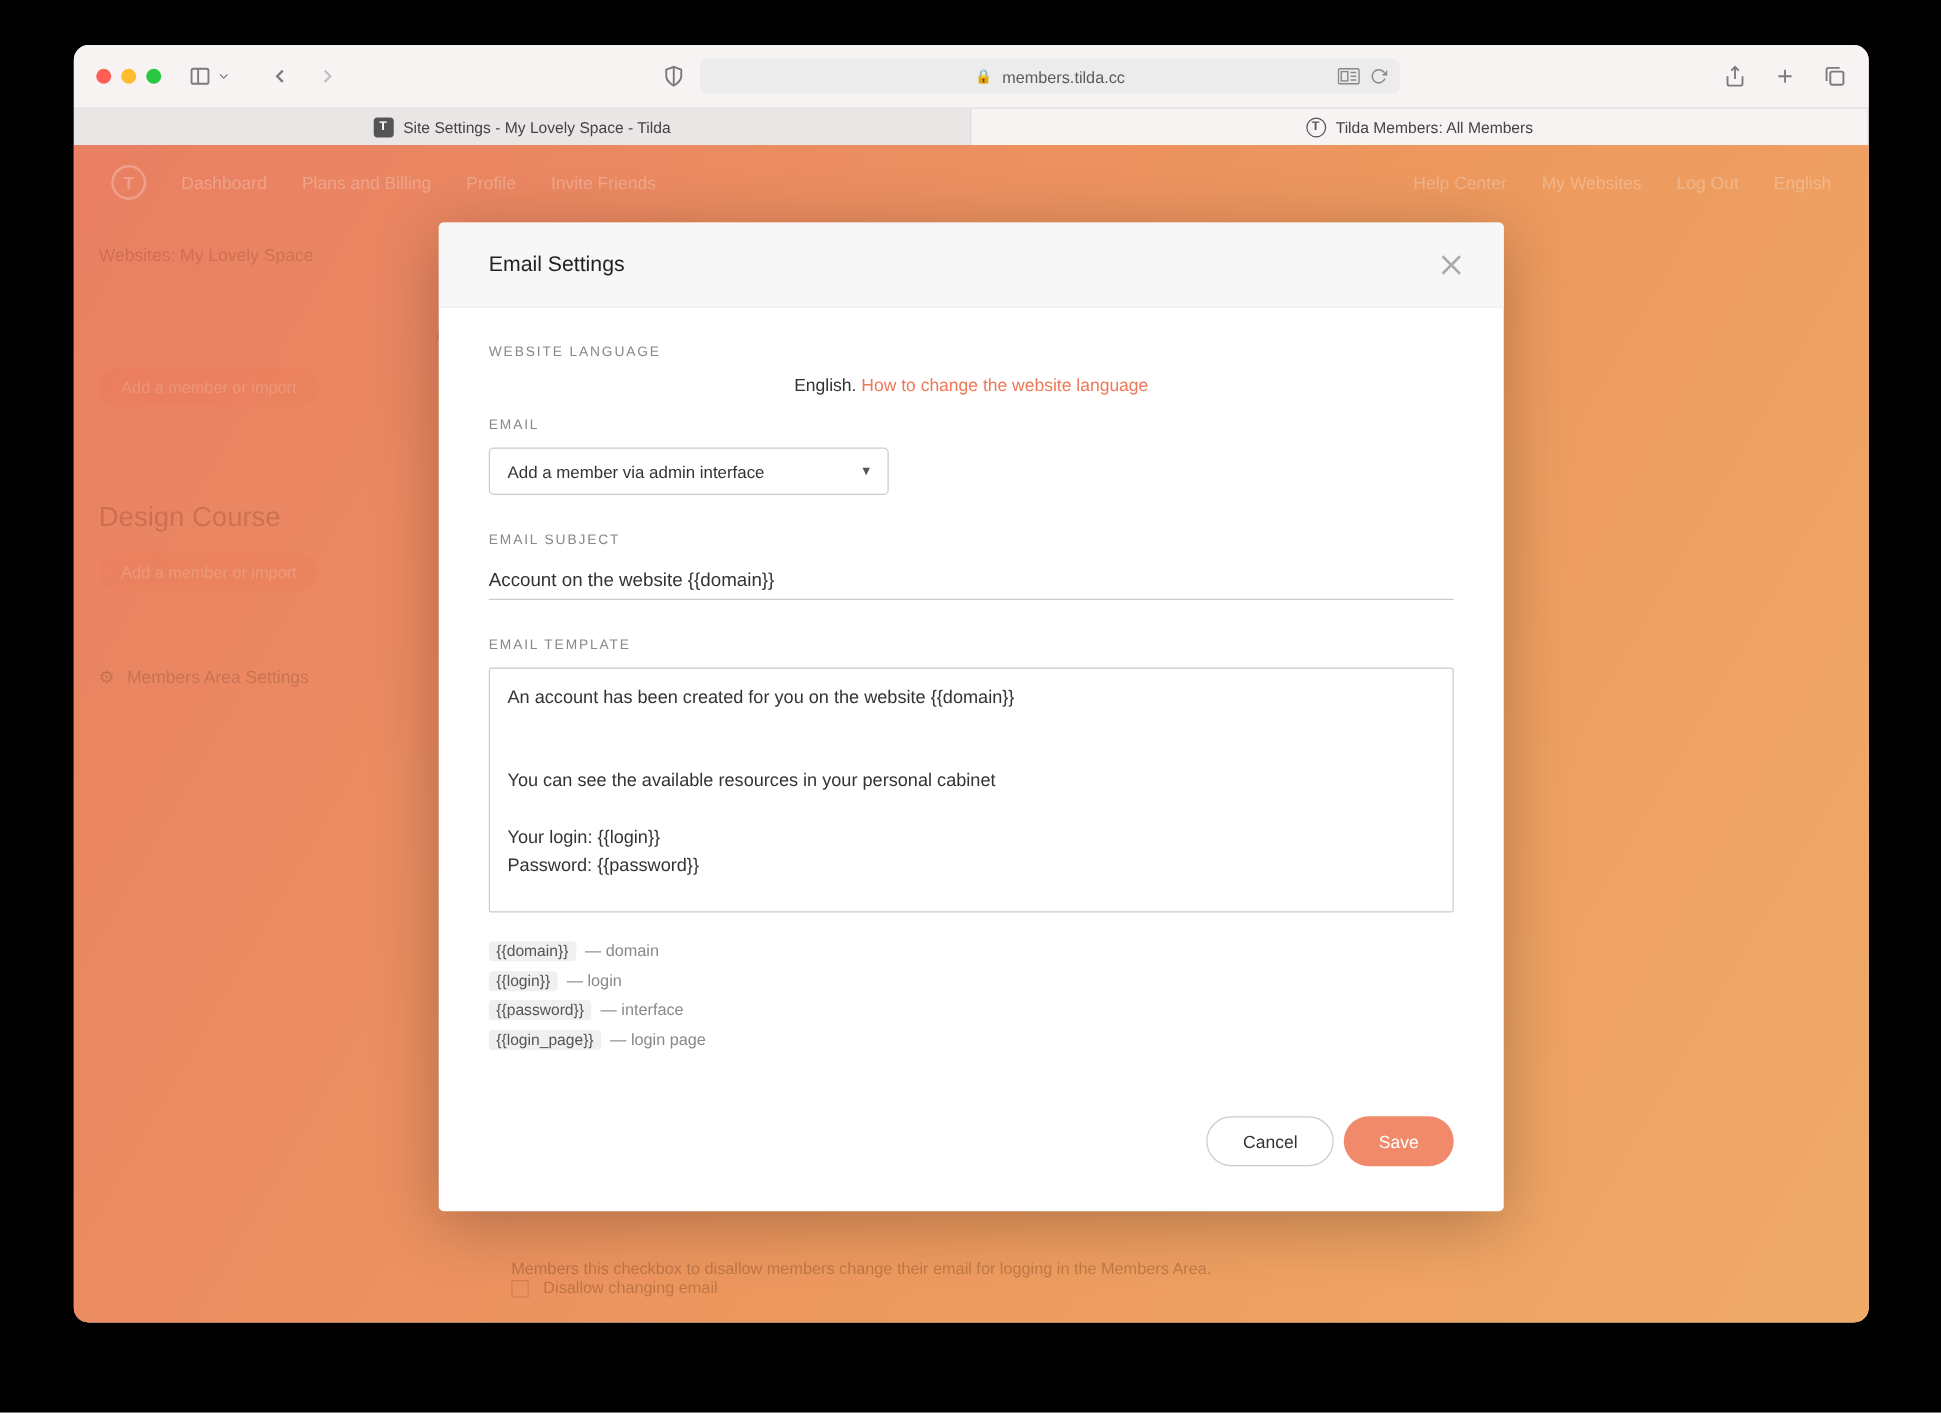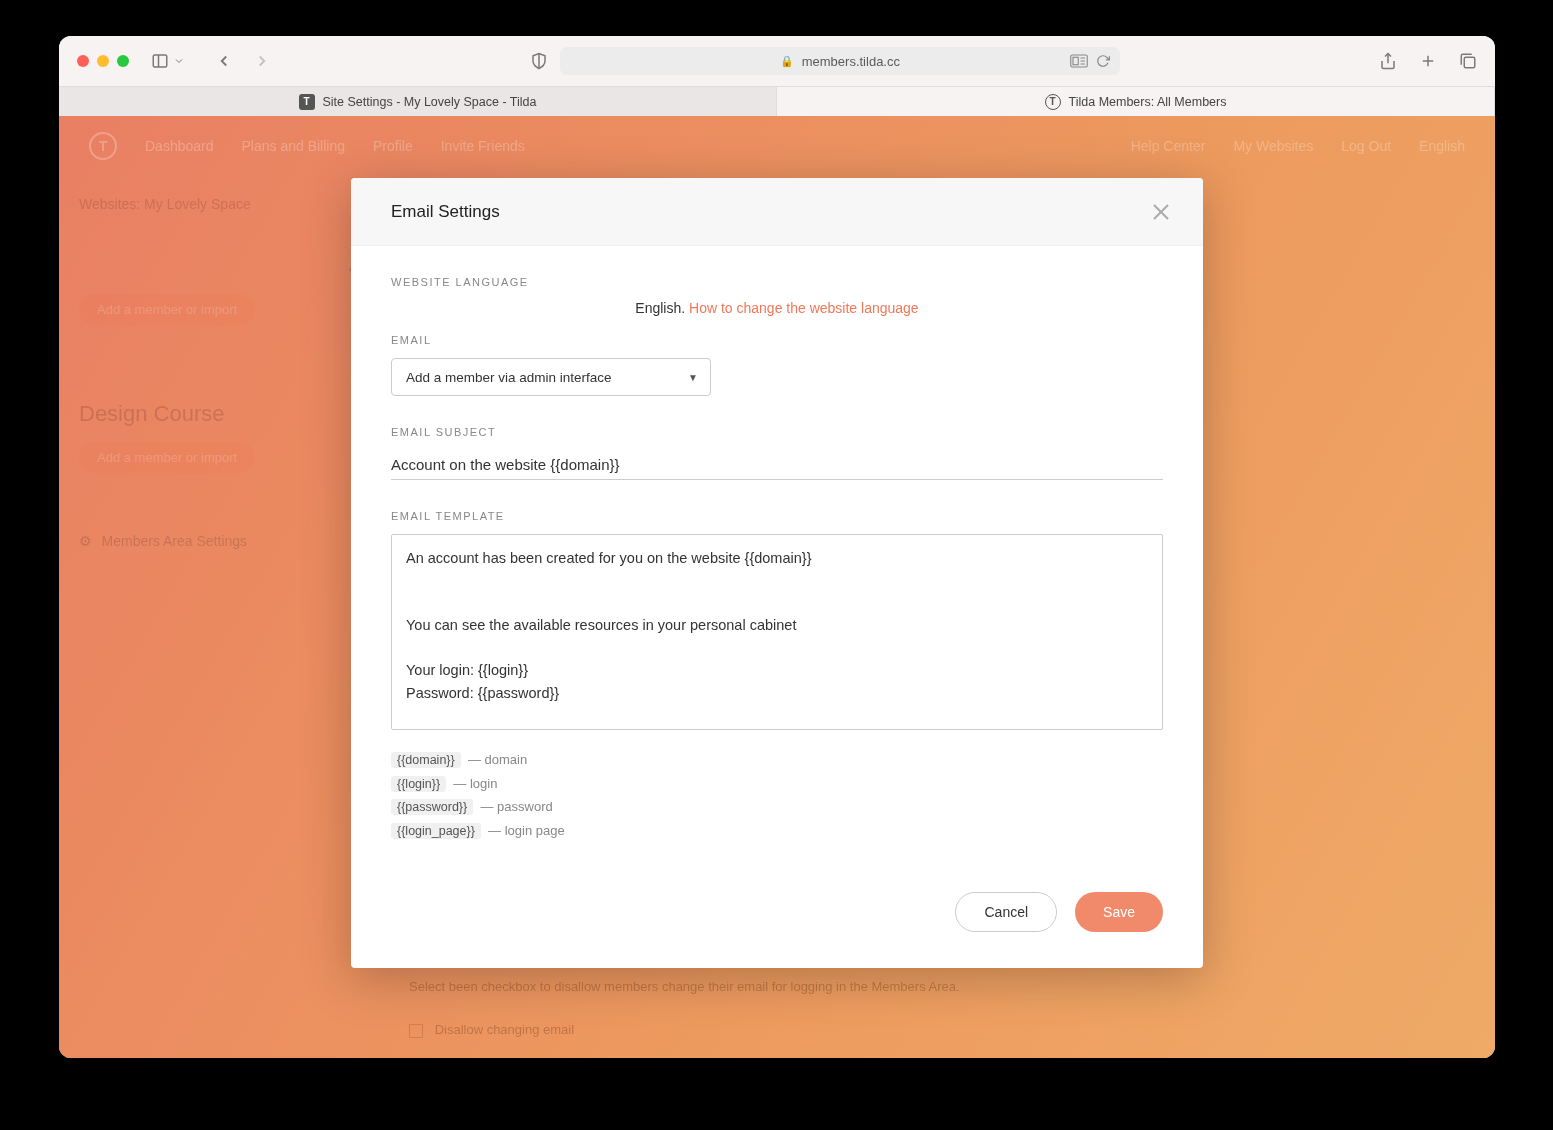--- a/index.html
+++ b/index.html
@@ -183,21 +183,21 @@
   .vars .tag {
     background:#f0f0f0;
     padding:1px 6px;
     border-radius:3px;
     color:#555;
     font-size:12.5px;
   }
   .modal-footer {
     display:flex;
     justify-content:flex-end;
-    gap:18px;
+    gap:8px;
     padding: 30px 40px 36px 40px;
   }
   .btn {
     height:40px;
     padding:0 28px;
     border-radius:20px;
     font-size:14px;
     display:flex;
     align-items:center;
     cursor:pointer;
@@ -304,22 +304,22 @@
       <h2 style="margin-left:270px;">All Members</h2>
       <div class="pill">Add a member or import</div>
       <h3 style="margin-top:76px;">Design Course</h3>
       <div class="pill">Add a member or import</div>
       <div class="settings-row">
         <span>⚙</span>
         <span>Members Area Settings</span>
       </div>
     </div>
     <div class="bg-below-modal">
-      <div>Select been checkbox to disallow members change their email for logging in the Members Area.</div>
-      <div style="margin-top:28px;">
+      <div>Members this checkbox to disallow members change their email for logging in the Members Area.</div>
+      <div style="margin-top:0;">
         <span class="cb"></span>
         <span>Disallow changing email</span>
       </div>
     </div>
 
     <div class="modal">
       <div class="modal-header">
         <div class="modal-title">Email Settings</div>
         <div class="modal-close">
           <svg viewBox="0 0 24 24" fill="none" stroke="currentColor" stroke-width="2">
@@ -350,21 +350,21 @@
 
 
 You can see the available resources in your personal cabinet
 
 Your login: {{login}}
 Password: {{password}}</textarea>
 
         <div class="vars">
           <div><span class="tag">{{domain}}</span> &nbsp;— <span>domain</span></div>
           <div><span class="tag">{{login}}</span> &nbsp;— <span>login</span></div>
-          <div><span class="tag">{{password}}</span> &nbsp;— <span>password</span></div>
+          <div><span class="tag">{{password}}</span> &nbsp;— <span>interface</span></div>
           <div><span class="tag">{{login_page}}</span> &nbsp;— <span>login page</span></div>
         </div>
       </div>
       <div class="modal-footer">
         <div class="btn btn-cancel">Cancel</div>
         <div class="btn btn-save">Save</div>
       </div>
     </div>
 
   </div>

